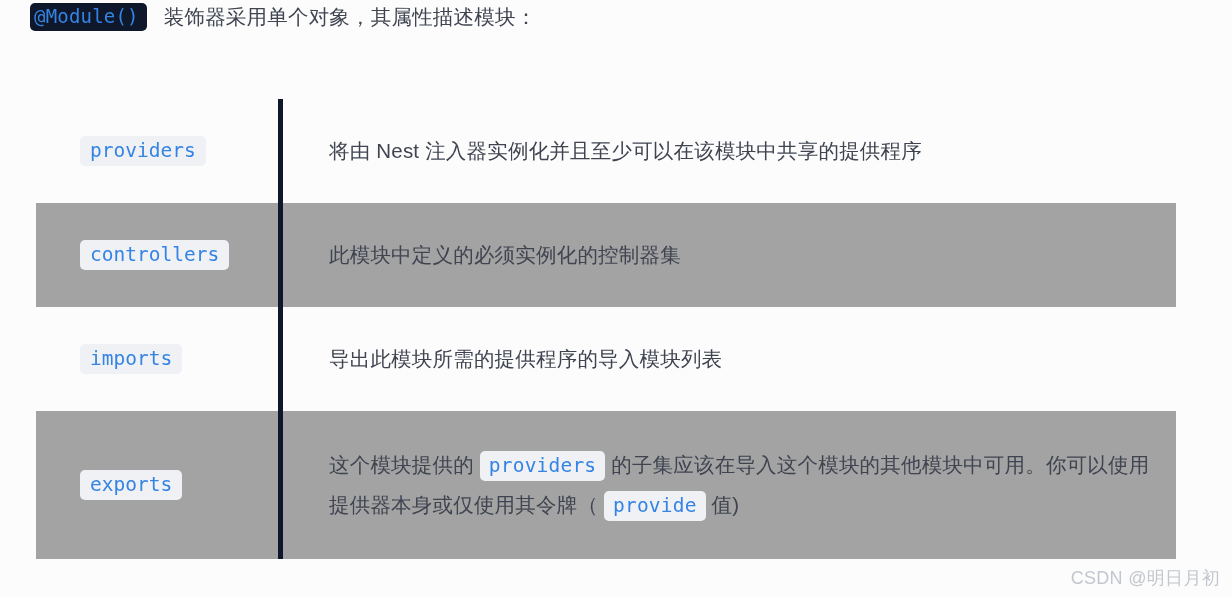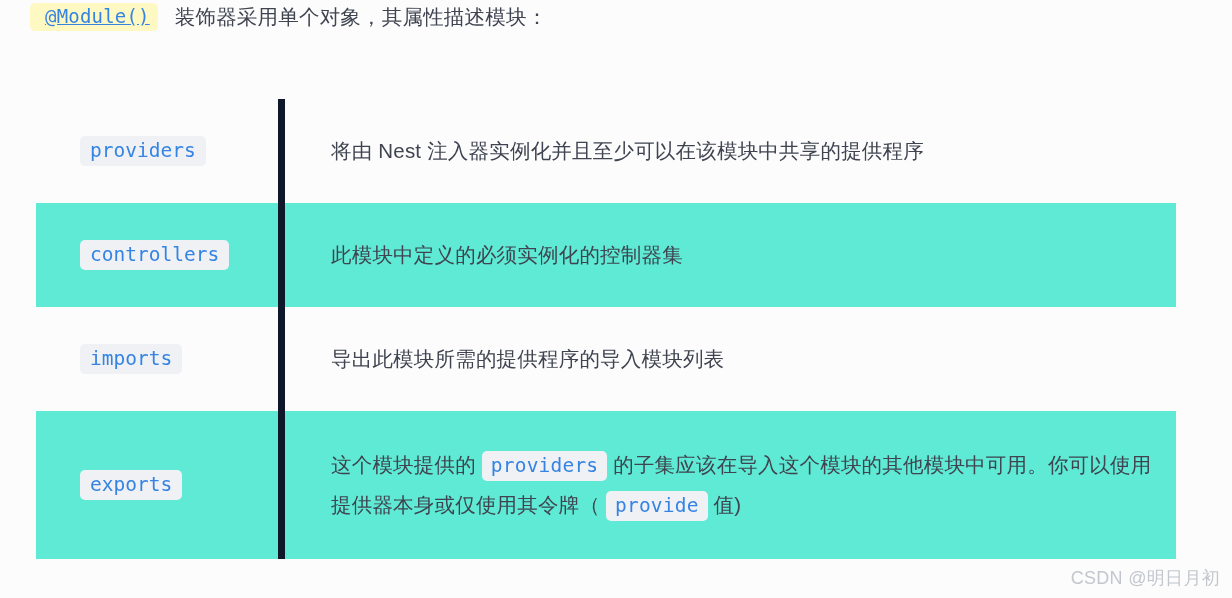--- a/index.html
+++ b/index.html
@@ -36,24 +36,23 @@
   
   .code {
     font-family: "DejaVu Sans Mono", "Liberation Mono", monospace;
     background: #eef0f3;
     color: #3584e4;
     border-radius: 5px;
     white-space: nowrap;
   }
   .code-intro {
     font-size: 19px;
-    padding: 4px 8px 5px 15px;
+    padding: 4px 8px 5px 4px;
     line-height: 1;
-    background: #fef9c3;
-    text-decoration: underline;
+    background: #0f172a;
   }
   .code-key {
     font-size: 19.5px;
     padding: 5px 10px 6px 10px;
     line-height: 1;
     background: #eff1f4;
   }
   .code-inline {
     font-size: 19.5px;
     padding: 3px 9px 4px 9px;
@@ -63,39 +62,39 @@
   
   .prop-table {
     position: absolute;
     left: 36px;
     top: 99px;
     width: 1140px;
     border-collapse: collapse;
     table-layout: fixed;
   }
   .prop-table tr.alt td {
-    background: #5eead4;
+    background: #a3a3a3;
   }
   .prop-table td {
     background: transparent;
     vertical-align: middle;
     padding: 0;
   }
   .col-key {
     width: 242px;
   }
   .cell-key {
     height: 104px;
     display: flex;
     align-items: center;
     padding-left: 44px;
     box-sizing: border-box;
   }
   .col-desc {
-    border-left: 7px solid #0f172a;
+    border-left: 5px solid #0f172a;
   }
   .cell-desc {
     min-height: 104px;
     display: flex;
     align-items: center;
     padding: 18px 20px 18px 46px;
     box-sizing: border-box;
     font-size: 20.5px;
     line-height: 1.95;
     color: #3f4450;

